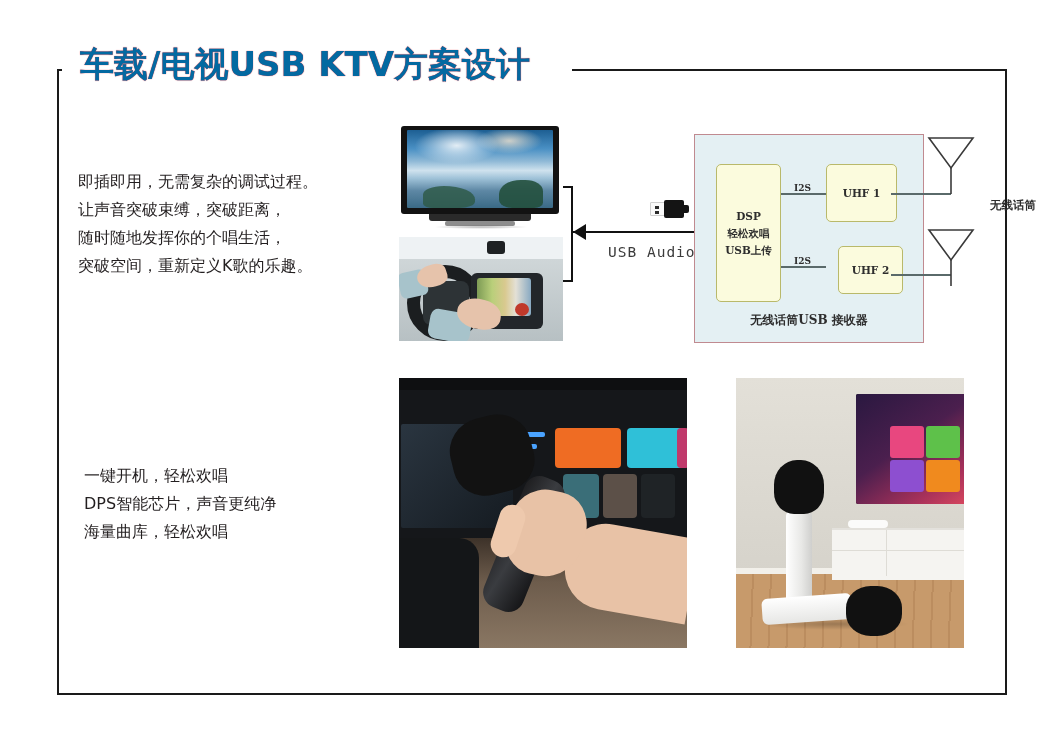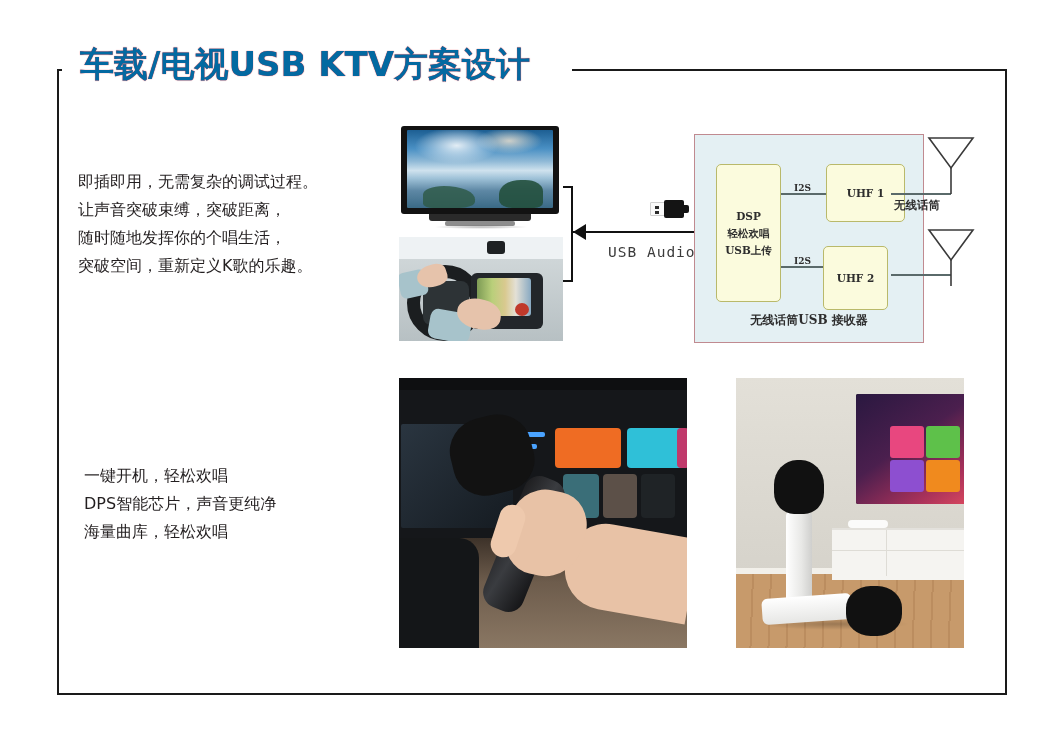--- a/index.html
+++ b/index.html
@@ -165,22 +165,22 @@
     background:#e4f0f3;border:1px solid #c08a90;box-sizing:border-box;
   }
   .dg-box{
     position:absolute;background:#fbfbdd;border:1px solid #b9b96a;
     box-sizing:border-box;border-radius:5px;
     display:flex;flex-direction:column;align-items:center;justify-content:center;
     font-family:"DejaVu Serif","Liberation Serif",serif;
     font-size:10.5px;color:#2d2d2d;font-weight:bold;line-height:17px;
   }
   #dsp-box{left:22px;top:30px;width:65px;height:138px;}
-  #uhf1-box{left:132px;top:30px;width:79px;height:58px;}
-  #uhf2-box{left:129px;top:112px;width:65px;height:64px;}
+  #uhf1-box{left:132px;top:30px;width:71px;height:58px;}
+  #uhf2-box{left:144px;top:112px;width:65px;height:48px;}
   .i2s-label{
     position:absolute;font-family:"DejaVu Serif","Liberation Serif",serif;
     font-size:9px;font-weight:bold;color:#2d2d2d;
   }
   #i2s1{left:100px;top:49px;}
   #i2s2{left:100px;top:122px;}
   .dg-wire{position:absolute;background:#5a6a6a;height:1.5px;}
   #w1{left:87px;top:59px;width:45px;}
   #w2{left:87px;top:132px;width:45px;}
   #w3{left:197px;top:59px;width:61px;}
@@ -189,21 +189,21 @@
     position:absolute;left:0;top:178px;width:230px;text-align:center;
     font-family:"DejaVu Serif","Liberation Serif",serif;
     font-size:12px;font-weight:bold;color:#2d2d2d;
   }
   
   .ant{position:absolute;}
   .ant-svg{display:block;}
   #ant1{left:925px;top:134px;}
   #ant2{left:925px;top:226px;}
   .ant-label{
-    position:absolute;left:894px;top:198px;
+    position:absolute;left:990px;top:198px;
     font-family:"DejaVu Serif","Liberation Serif",serif;
     font-size:11.5px;font-weight:bold;color:#2d2d2d;white-space:nowrap;
   }
 </style>
 </head>
 <body>
 
 <div id="slide">
 
   <div class="frame"></div>

